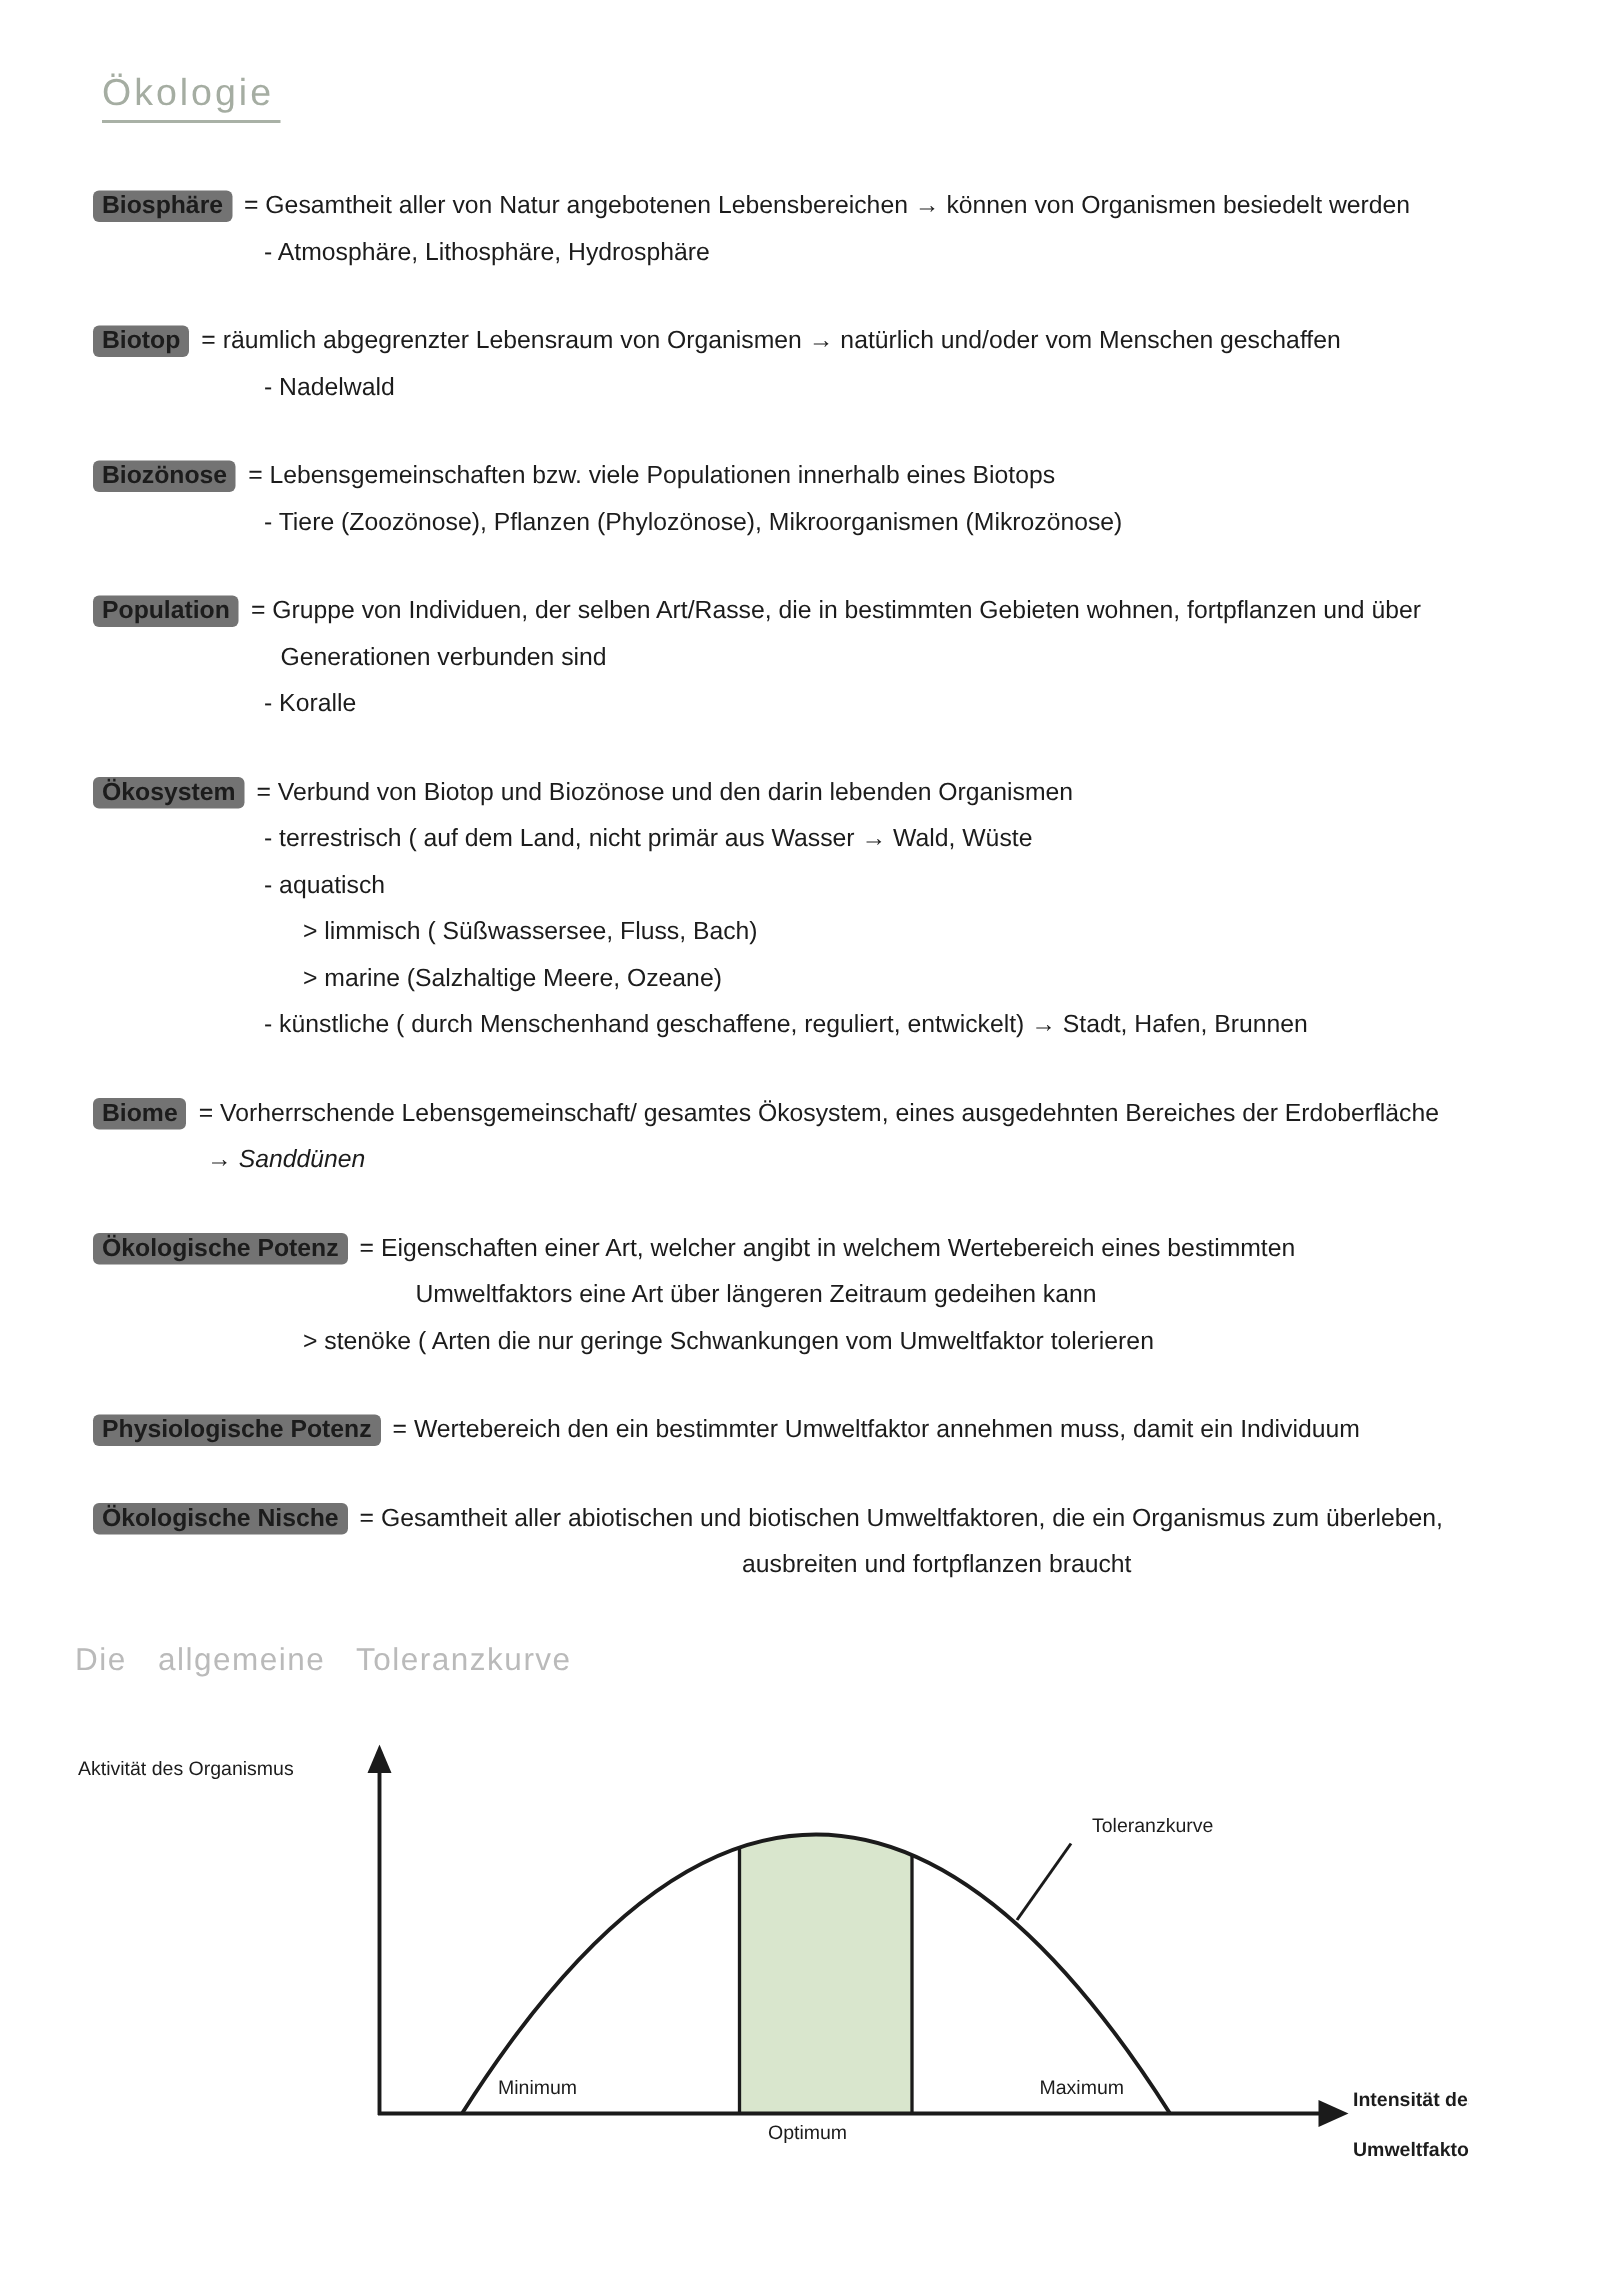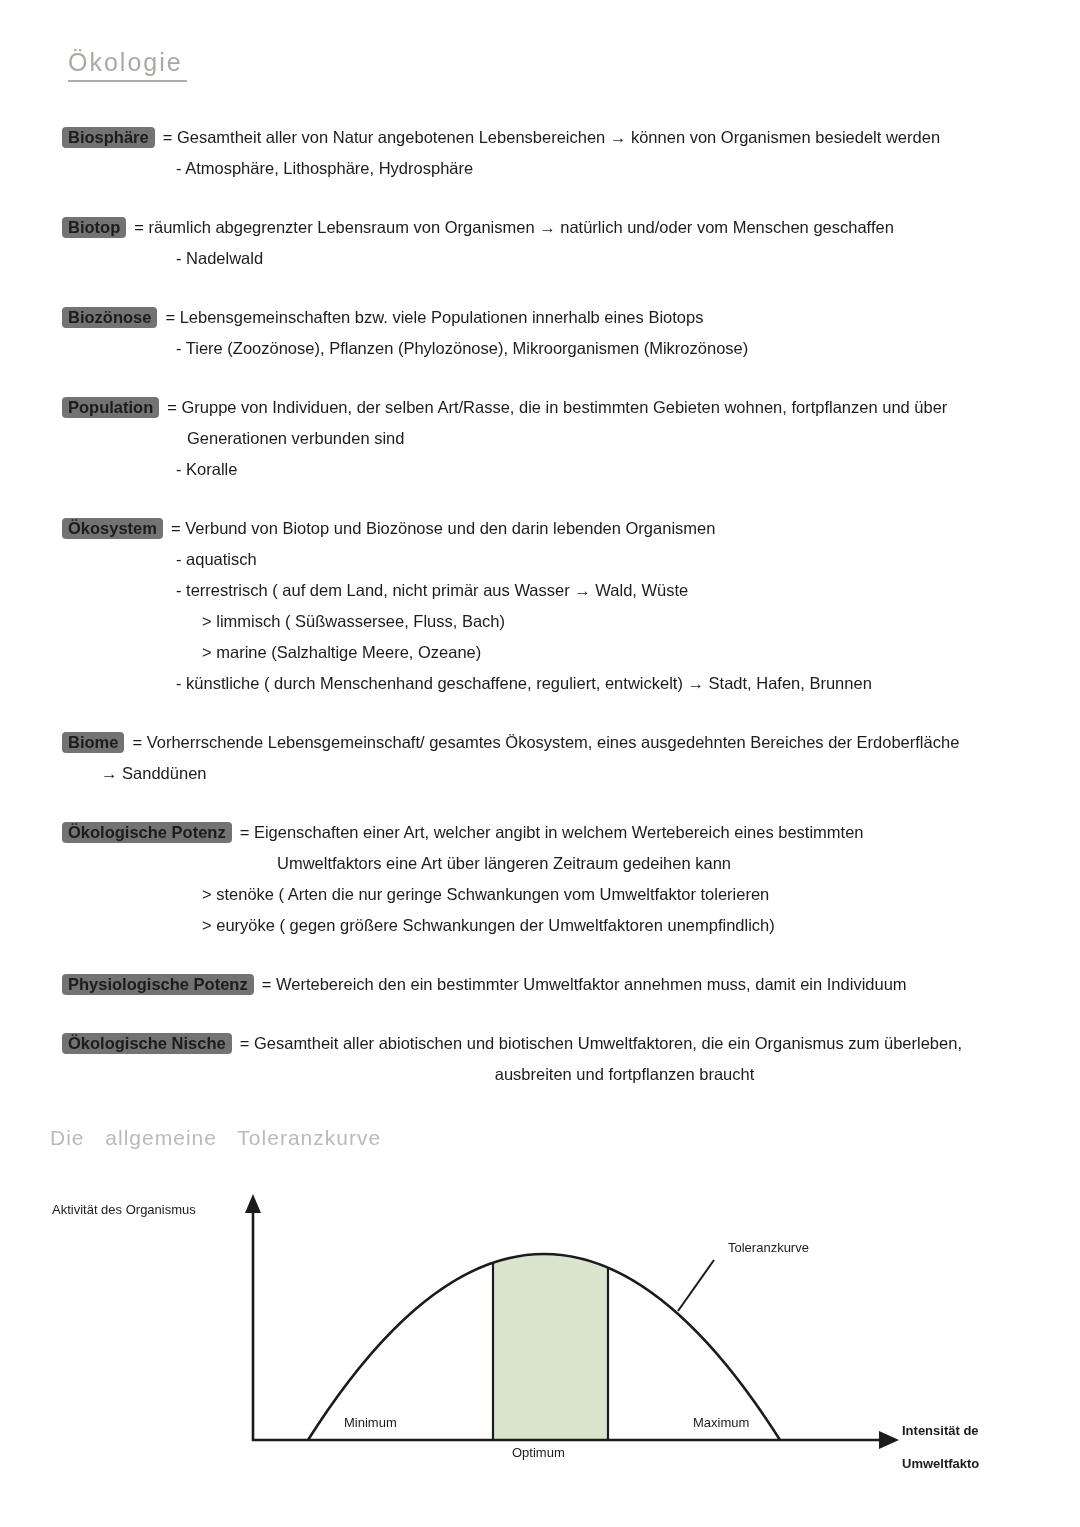--- a/index.html
+++ b/index.html
@@ -28,21 +28,21 @@
   .term{
     font-weight:bold;
     background:#737373;
     padding:1px 6px 2px 6px;
     margin-left:-6px;
     border-radius:4px;
   }
   .deftext{margin-left:8px;}
   .sub.ind-dash{margin-left:108px;}
   .sub.ind-gt{margin-left:134px;}
-  .sub.ind-arrow{margin-left:33px;}
+  .sub.ind-arrow{margin-left:70px;font-style:italic;}
   .sub.cont-pop{margin-left:119px;}
   .sub.cont-oek{margin-left:209px;}
   .sub.cont-phys{margin-left:219px;}
   .sub.cont-nis{margin-left:202px;text-align:center;}
   .section-title{
     margin-top:36px;
     margin-left:-18px;
     font-size:21px;
     letter-spacing:1px;
     word-spacing:14px;
@@ -93,41 +93,40 @@
         <span class="term">Population</span><span class="deftext">= Gruppe von Individuen, der selben Art/Rasse, die in bestimmten Gebieten wohnen, fortpflanzen und über</span>
       </div>
       <div class="line sub cont-pop">Generationen verbunden sind</div>
       <div class="line sub ind-dash">- Koralle</div>
     </div>
 
     <div class="entry">
       <div class="line">
         <span class="term">Ökosystem</span><span class="deftext">= Verbund von Biotop und Biozönose und den darin lebenden Organismen</span>
       </div>
+      <div class="line sub ind-dash">- terrestrisch ( auf dem Land, nicht primär aus Wasser → Wald, Wüste</div>
       <div class="line sub ind-dash">- aquatisch</div>
-      <div class="line sub ind-dash">- terrestrisch ( auf dem Land, nicht primär aus Wasser → Wald, Wüste</div>
       <div class="line sub ind-gt">&gt; limmisch ( Süßwassersee, Fluss, Bach)</div>
       <div class="line sub ind-gt">&gt; marine (Salzhaltige Meere, Ozeane)</div>
       <div class="line sub ind-dash">- künstliche ( durch Menschenhand geschaffene, reguliert, entwickelt) → Stadt, Hafen, Brunnen</div>
     </div>
 
     <div class="entry">
       <div class="line">
         <span class="term">Biome</span><span class="deftext">= Vorherrschende Lebensgemeinschaft/ gesamtes Ökosystem, eines ausgedehnten Bereiches der Erdoberfläche</span>
       </div>
       <div class="line sub ind-arrow">→ Sanddünen</div>
     </div>
 
     <div class="entry">
       <div class="line">
         <span class="term">Ökologische Potenz</span><span class="deftext">= Eigenschaften einer Art, welcher angibt in welchem Wertebereich eines bestimmten</span>
       </div>
       <div class="line sub cont-oek">Umweltfaktors eine Art über längeren Zeitraum gedeihen kann</div>
       <div class="line sub ind-gt">&gt; stenöke ( Arten die nur geringe Schwankungen vom Umweltfaktor tolerieren</div>
-      <div class="line sub ind-gt">&gt; euryöke ( gegen größere Schwankungen der Umweltfaktoren unempfindlich)</div>
     </div>
 
     <div class="entry">
       <div class="line">
         <span class="term">Physiologische Potenz</span><span class="deftext">= Wertebereich den ein bestimmter Umweltfaktor annehmen muss, damit ein Individuum</span>
       </div>
     </div>
 
     <div class="entry">
       <div class="line">
@@ -158,21 +157,21 @@
 
       <line x1="253" y1="14" x2="253" y2="247" stroke="#1b1b1b" stroke-width="2.6"></line>
       <polygon points="253,0 245,19 261,19" fill="#1b1b1b"></polygon>
 
       <line x1="252" y1="246" x2="881" y2="246" stroke="#1b1b1b" stroke-width="2.6"></line>
       <polygon points="899,246 879,237 879,255" fill="#1b1b1b"></polygon>
     </svg>
 
     <div class="clabel" style="left:52px;top:8px;">Aktivität des Organismus</div>
     <div class="clabel" style="left:728px;top:46px;">Toleranzkurve</div>
-    <div class="clabel" style="left:344px;top:221px;">Minimum</div>
+    <div class="clabel" style="left:332px;top:221px;">Minimum</div>
     <div class="clabel" style="left:512px;top:251px;">Optimum</div>
     <div class="clabel" style="left:693px;top:221px;">Maximum</div>
     <div class="clabel two-line" style="left:902px;top:220px;font-weight:bold;">
       <div>Intensität des</div>
       <div>Umweltfaktors</div>
     </div>
   </div>
 
 </div>
 

